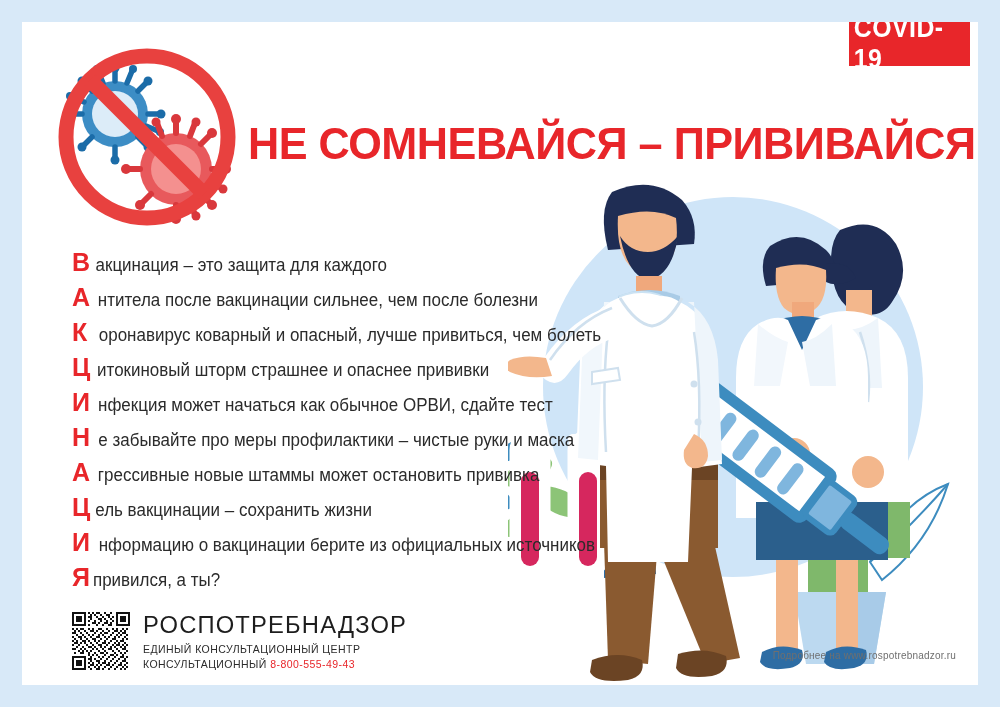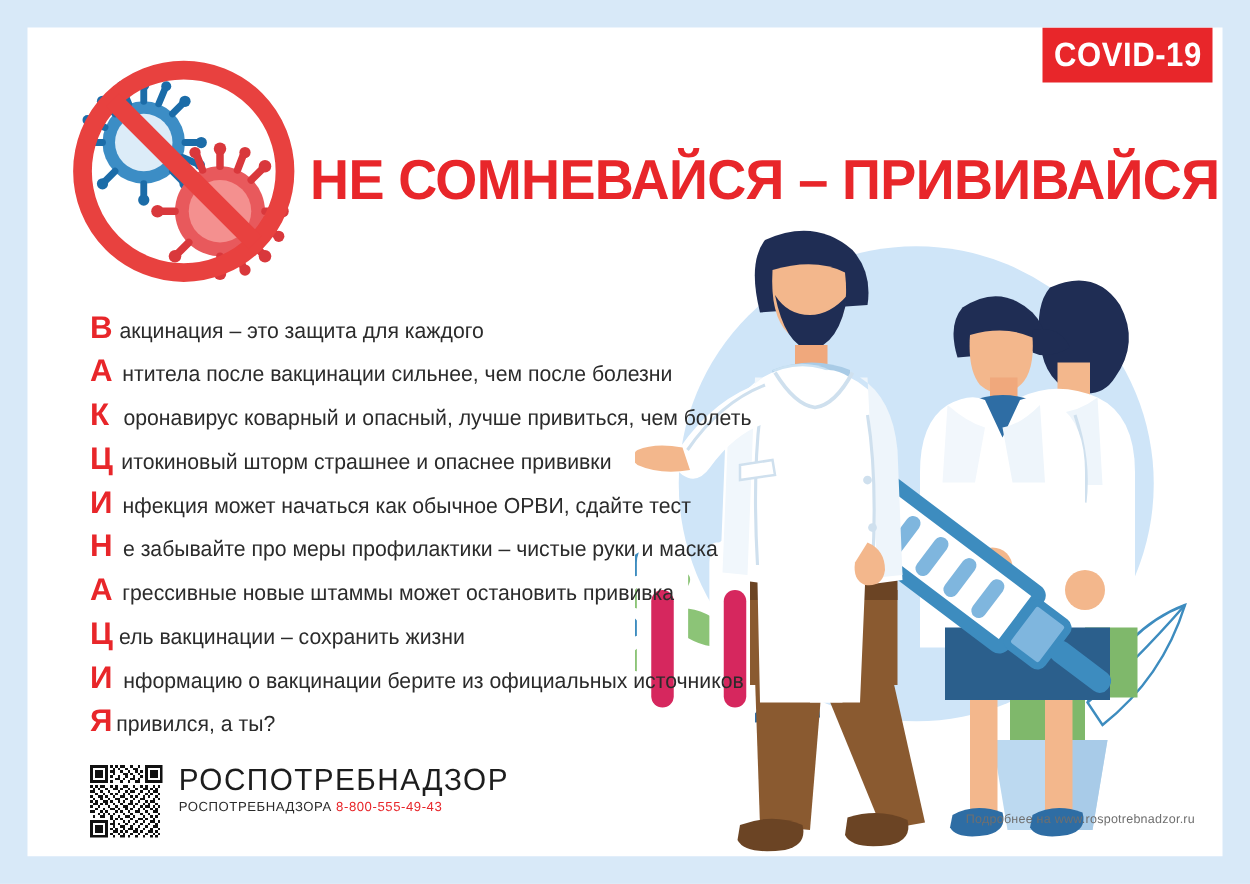--- a/index.html
+++ b/index.html
@@ -21,21 +21,21 @@
     left: 22px; top: 22px;
     width: 956px; height: 663px;
     background: #ffffff;
     overflow: hidden;
   }
 
   
   .covid-badge {
     position: absolute;
     right: 8px; top: 0px;
-    width: 136px; height: 44px;
+    width: 121px; height: 44px;
     background: #e8262a;
     display: flex; align-items: center; justify-content: center;
   }
   .covid-badge span {
     color: #ffffff;
     font-weight: bold;
     font-size: 27px;
     letter-spacing: 0.5px;
     font-family: "Liberation Sans", sans-serif;
     transform: scaleX(0.92);
@@ -613,22 +613,23 @@
             <rect x="12" y="28" width="2" height="1"></rect>
           <rect x="15" y="28" width="1" height="1"></rect>
             <rect x="18" y="28" width="1" height="1"></rect>
           <rect x="21" y="28" width="1" height="1"></rect>
             <rect x="24" y="28" width="1" height="1"></rect>
           <rect x="26" y="28" width="1" height="1"></rect>
         </g>
       </svg>
       <div class="footer-txt">
         <div class="brand">РОСПОТРЕБНАДЗОР</div>
+        <div class="sub1">ЕДИНЫЙ КОНСУЛЬТАЦИОННЫЙ ЦЕНТР</div>
         <div class="sub2">
-          <span>РОСПОТРЕБНАДЗОРА</span>
+          <span>КОНСУЛЬТАЦИОННЫЙ</span>
           <span class="phone">8-800-555-49-43</span>
         </div>
       </div>
     </div>
 
     <div class="more">Подробнее на www.rospotrebnadzor.ru</div>
 
   </div>
 </div>
 

